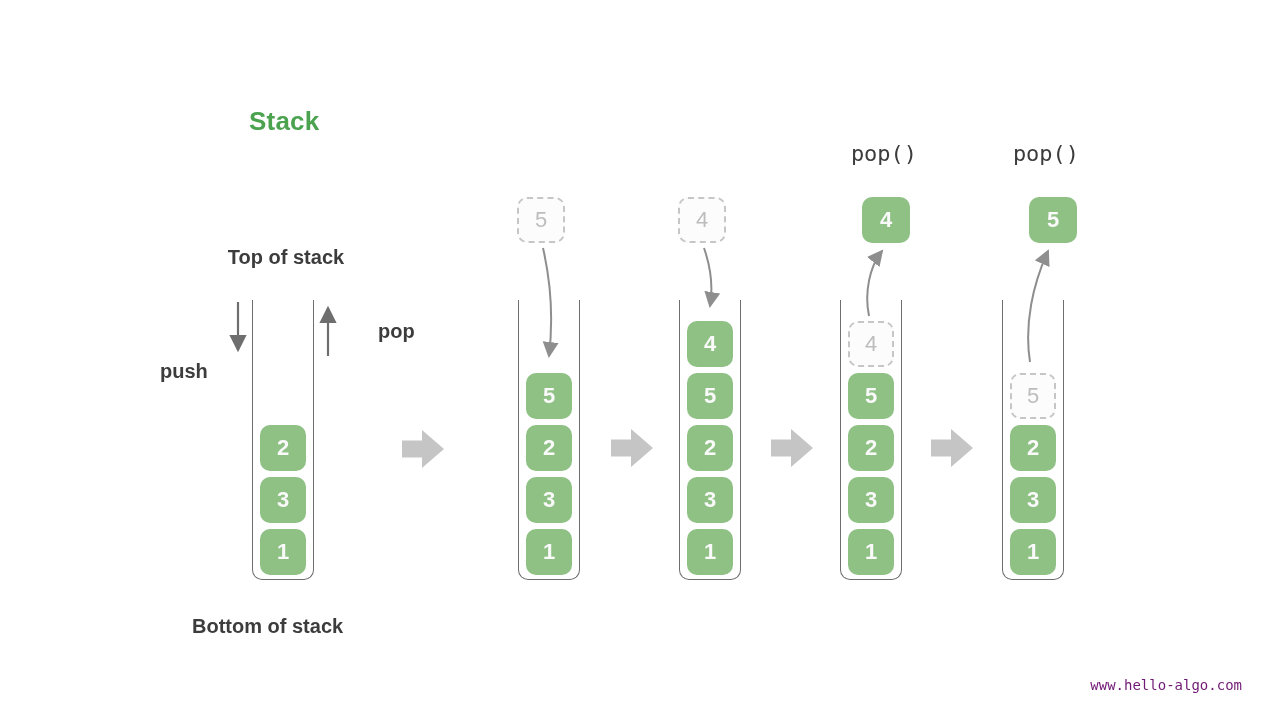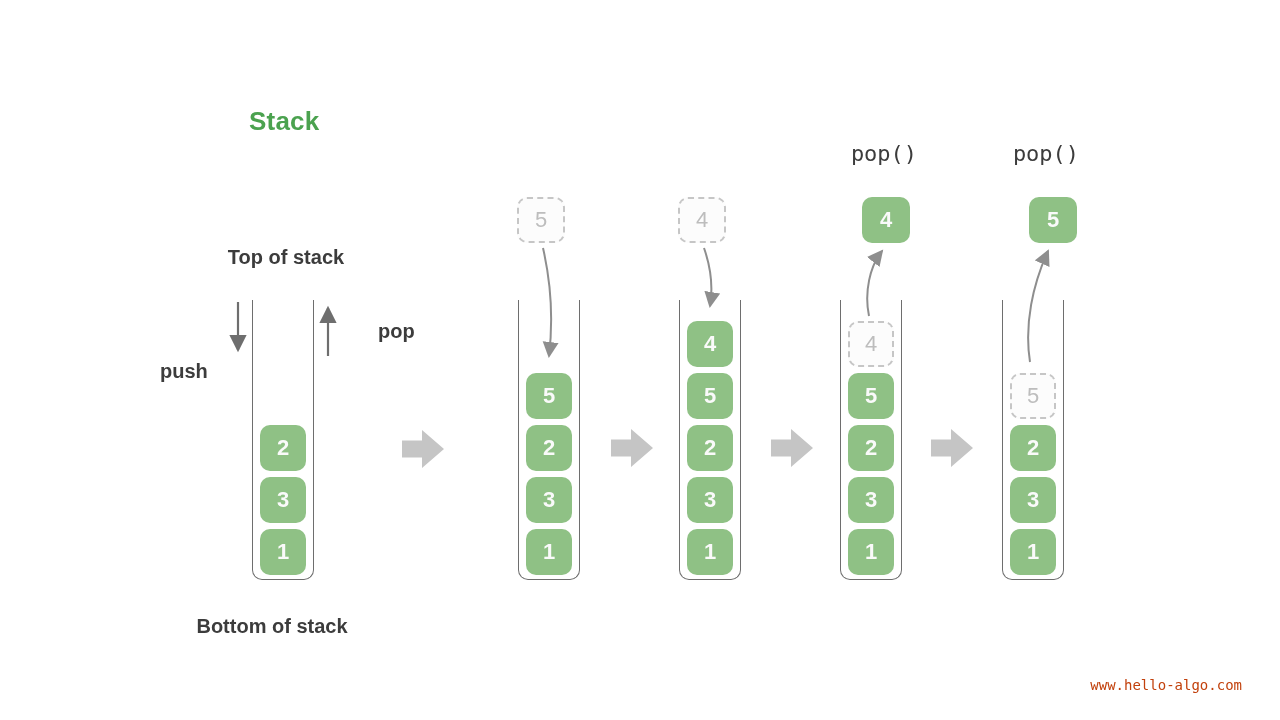--- a/index.html
+++ b/index.html
@@ -4,21 +4,21 @@
 <style>
   html,body{margin:0;padding:0;}
   body{font-family:"Liberation Sans",sans-serif;background:#ffffff;}
   .canvas{position:relative;width:1280px;height:720px;background:#ffffff;overflow:hidden;}
 
   .diagram-title{position:absolute;left:249px;top:106px;font-size:26px;font-weight:bold;
     color:var(--title-green,#4BA24F);letter-spacing:.2px;}
 
   .note{position:absolute;font-size:20px;font-weight:bold;color:var(--text-dark,#3C3C3C);}
   .note.top-note{left:206px;top:246px;width:160px;text-align:center;}
-  .note.bottom-note{left:172px;top:615px;width:200px;text-align:center;}
+  .note.bottom-note{left:192px;top:615px;width:200px;}
   .note.push-note{left:160px;top:320px;width:64px;text-align:left;margin-top:40px;}
   .note.pop-note{left:342px;top:320px;margin-left:36px;}
 
   .op-header{position:absolute;top:141px;width:160px;text-align:center;
     font-family:"DejaVu Sans Mono",monospace;font-size:22px;color:var(--text-dark,#3C3C3C);}
   .op-header .arg{color:var(--op-digit-green,#56A55C);font-weight:bold;}
 
   .stack-container{position:absolute;top:300px;width:62px;height:280px;box-sizing:border-box;
     border:1.5px solid #6E6E6E;border-top:none;border-radius:0 0 10px 10px;background:#ffffff;}
 
@@ -28,21 +28,21 @@
   .cell.dashed{background:#FCFCFC;border:2px dashed var(--dashed-gray,#C6C6C6);
     color:#BDBDBD;font-weight:normal;}
   .cell.floating{width:48px;}
 
   .svg-layer{position:absolute;left:0;top:0;pointer-events:none;}
   .thin-arrow{fill:none;stroke:var(--arrow-gray,#8E8E8E);stroke-width:2;}
   .dark-arrow{fill:none;stroke:#6E6E6E;stroke-width:2.2;}
   .block-arrow{fill:var(--block-arrow-gray,#C5C5C5);}
 
   .watermark{position:absolute;right:38px;top:677px;font-family:"DejaVu Sans Mono",monospace;
-    font-size:14px;color:#c2410c;}
+    font-size:14px;color:#701a75;}
 </style>
 </head>
 <body>
 
 <div class="canvas">
 
   <div class="diagram-title">Stack</div>
   <div class="note top-note">Top of stack</div>
   <div class="note bottom-note">Bottom of stack</div>
   <div class="note push-note">push</div>

